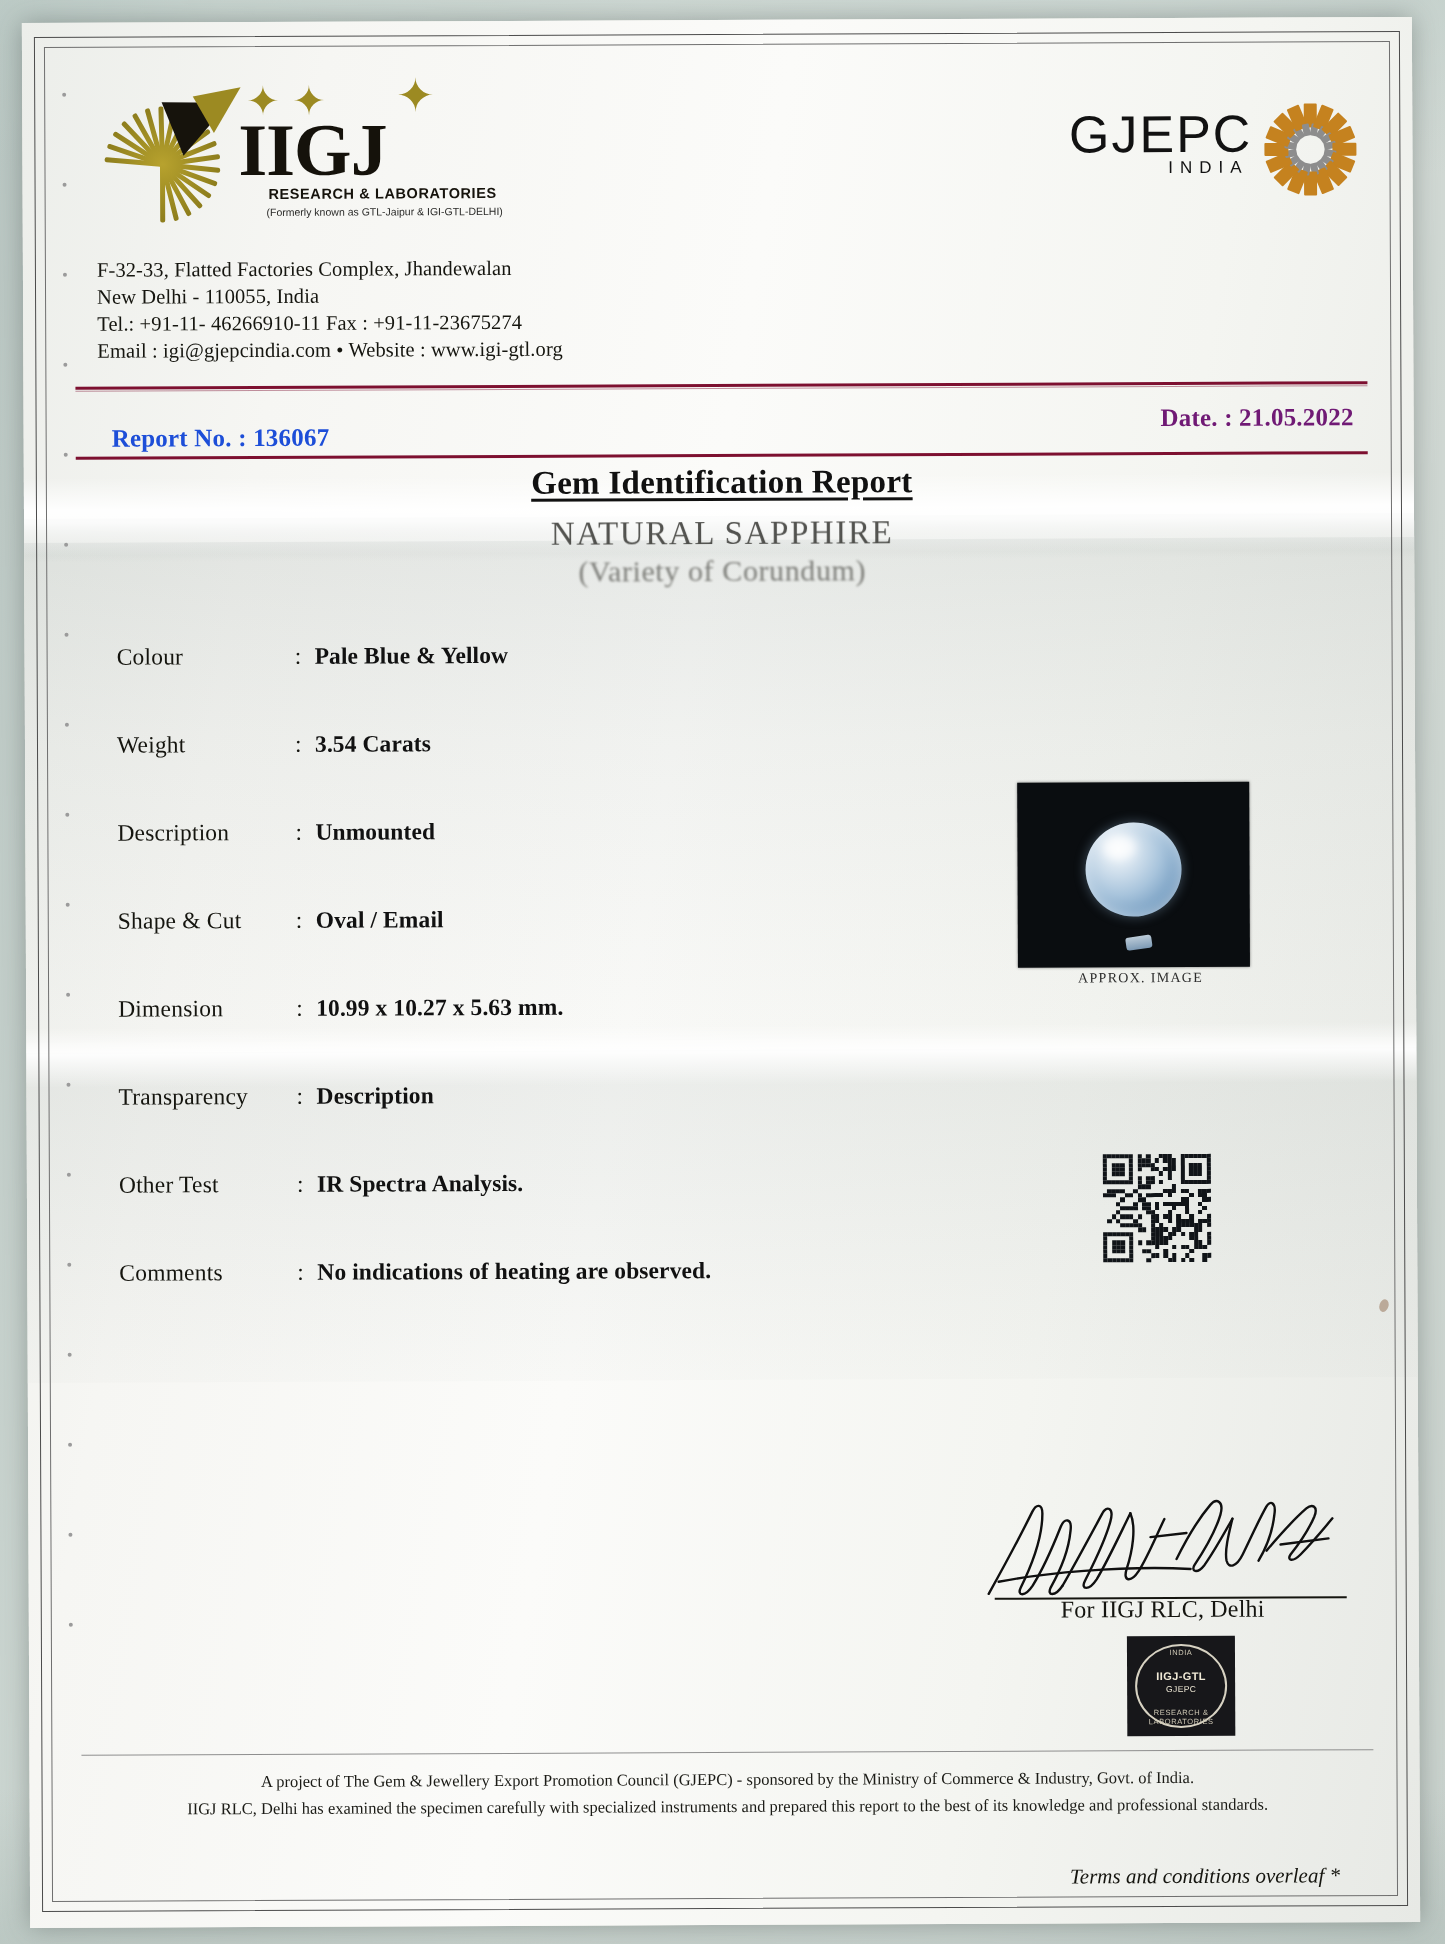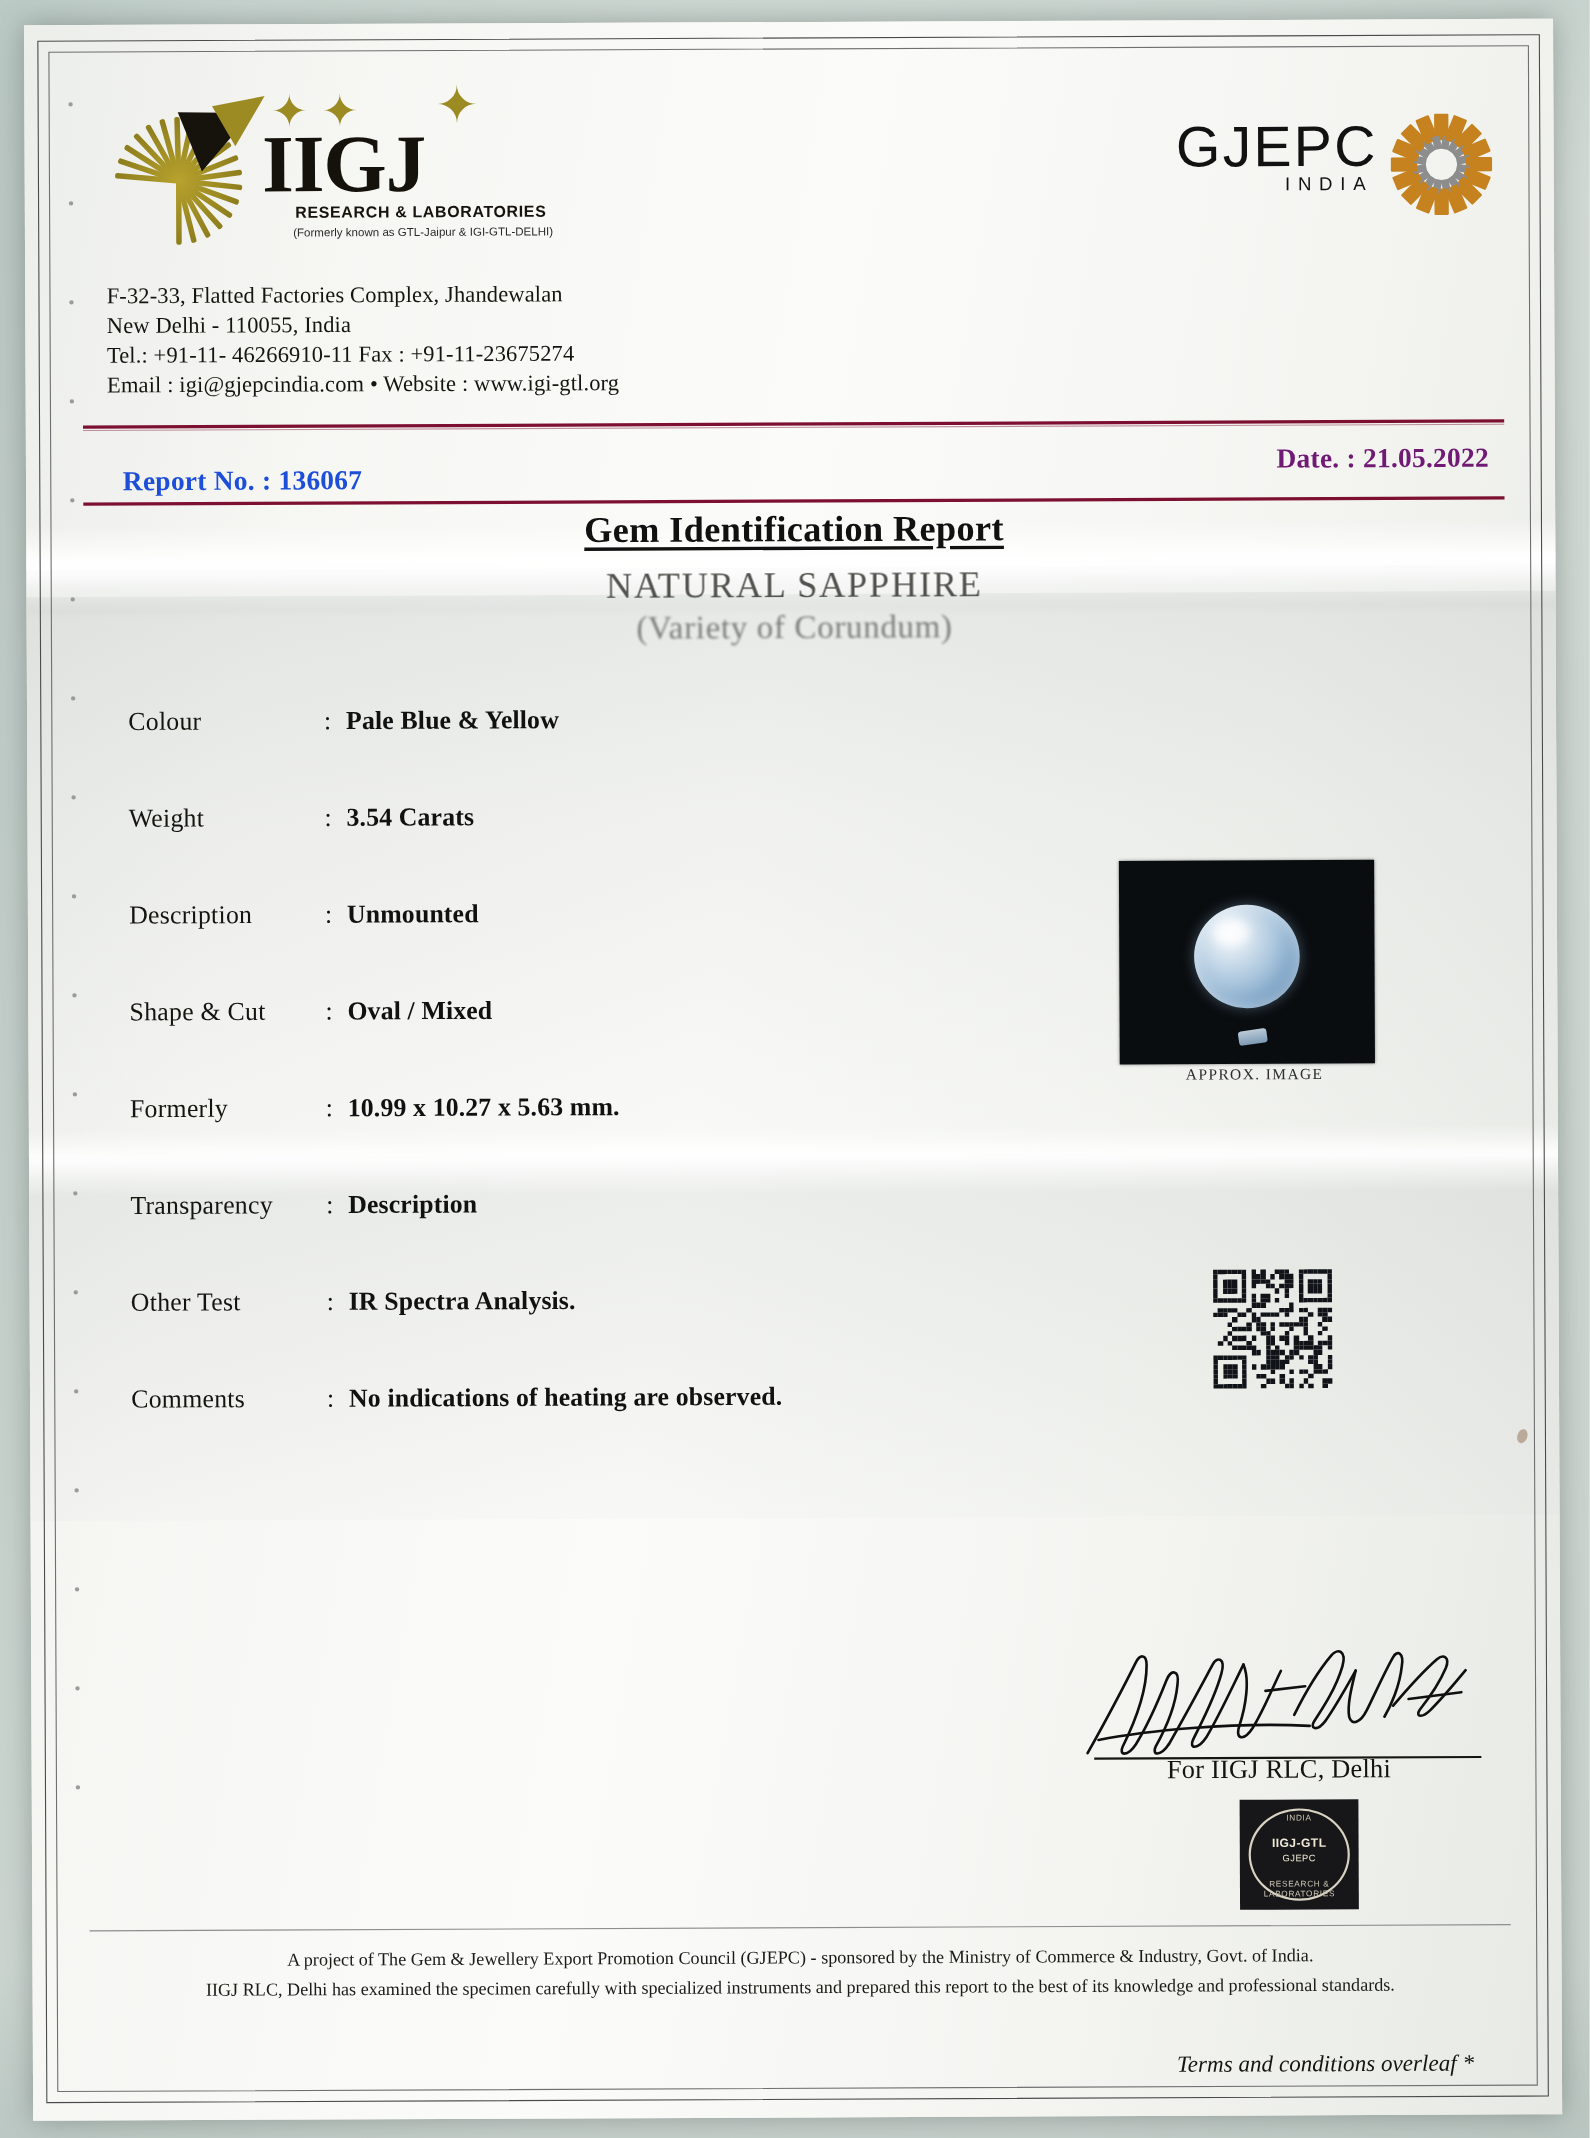--- a/index.html
+++ b/index.html
@@ -406,24 +406,24 @@
           <div class="fv">3.54 Carats</div>
         </div>
         <div class="frow">
           <div class="fl">Description</div>
           <div class="fc">:</div>
           <div class="fv">Unmounted</div>
         </div>
         <div class="frow">
           <div class="fl">Shape &amp; Cut</div>
           <div class="fc">:</div>
-          <div class="fv">Oval / Mixed</div>
+          <div class="fv">Oval / Email</div>
         </div>
         <div class="frow">
-          <div class="fl">Formerly</div>
+          <div class="fl">Dimension</div>
           <div class="fc">:</div>
           <div class="fv">10.99 x 10.27 x 5.63 mm.</div>
         </div>
         <div class="frow">
           <div class="fl">Transparency</div>
           <div class="fc">:</div>
           <div class="fv">Description</div>
         </div>
         <div class="frow">
           <div class="fl">Other Test</div>

